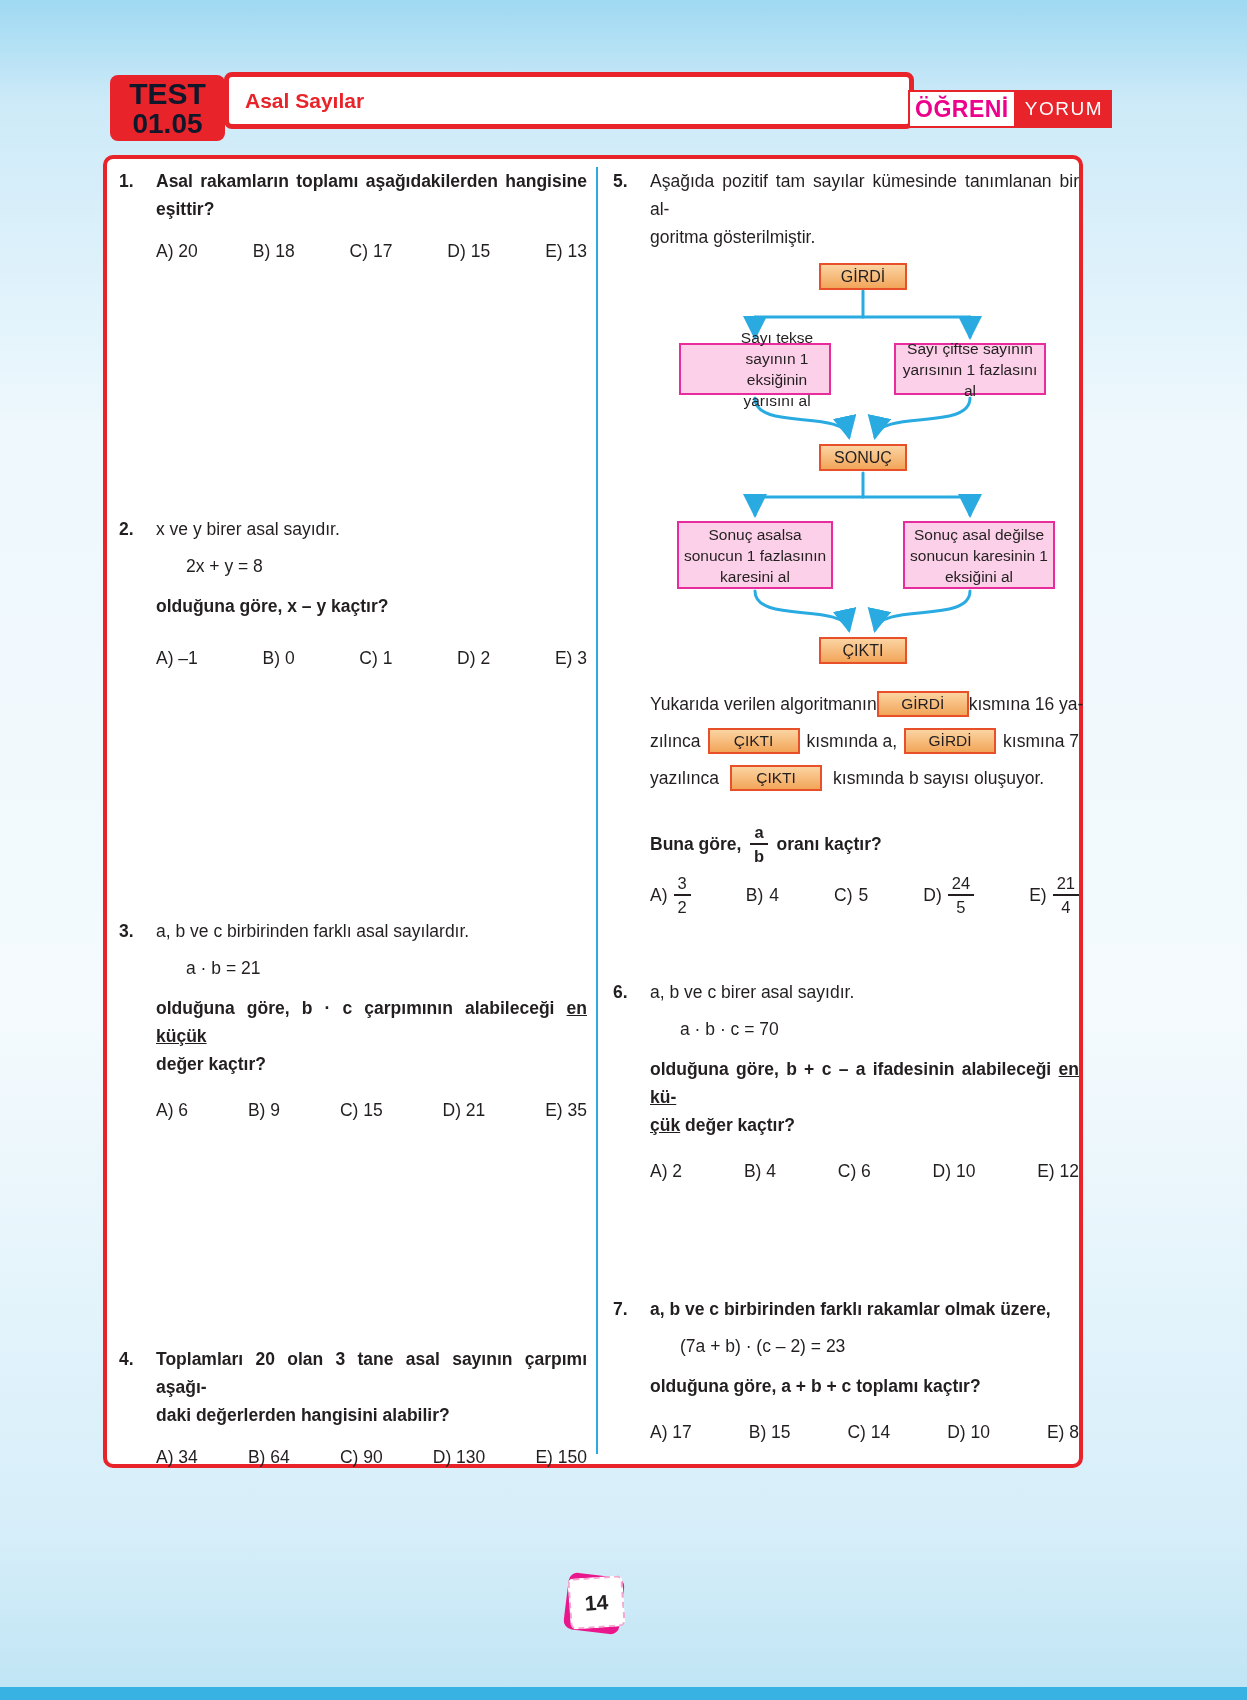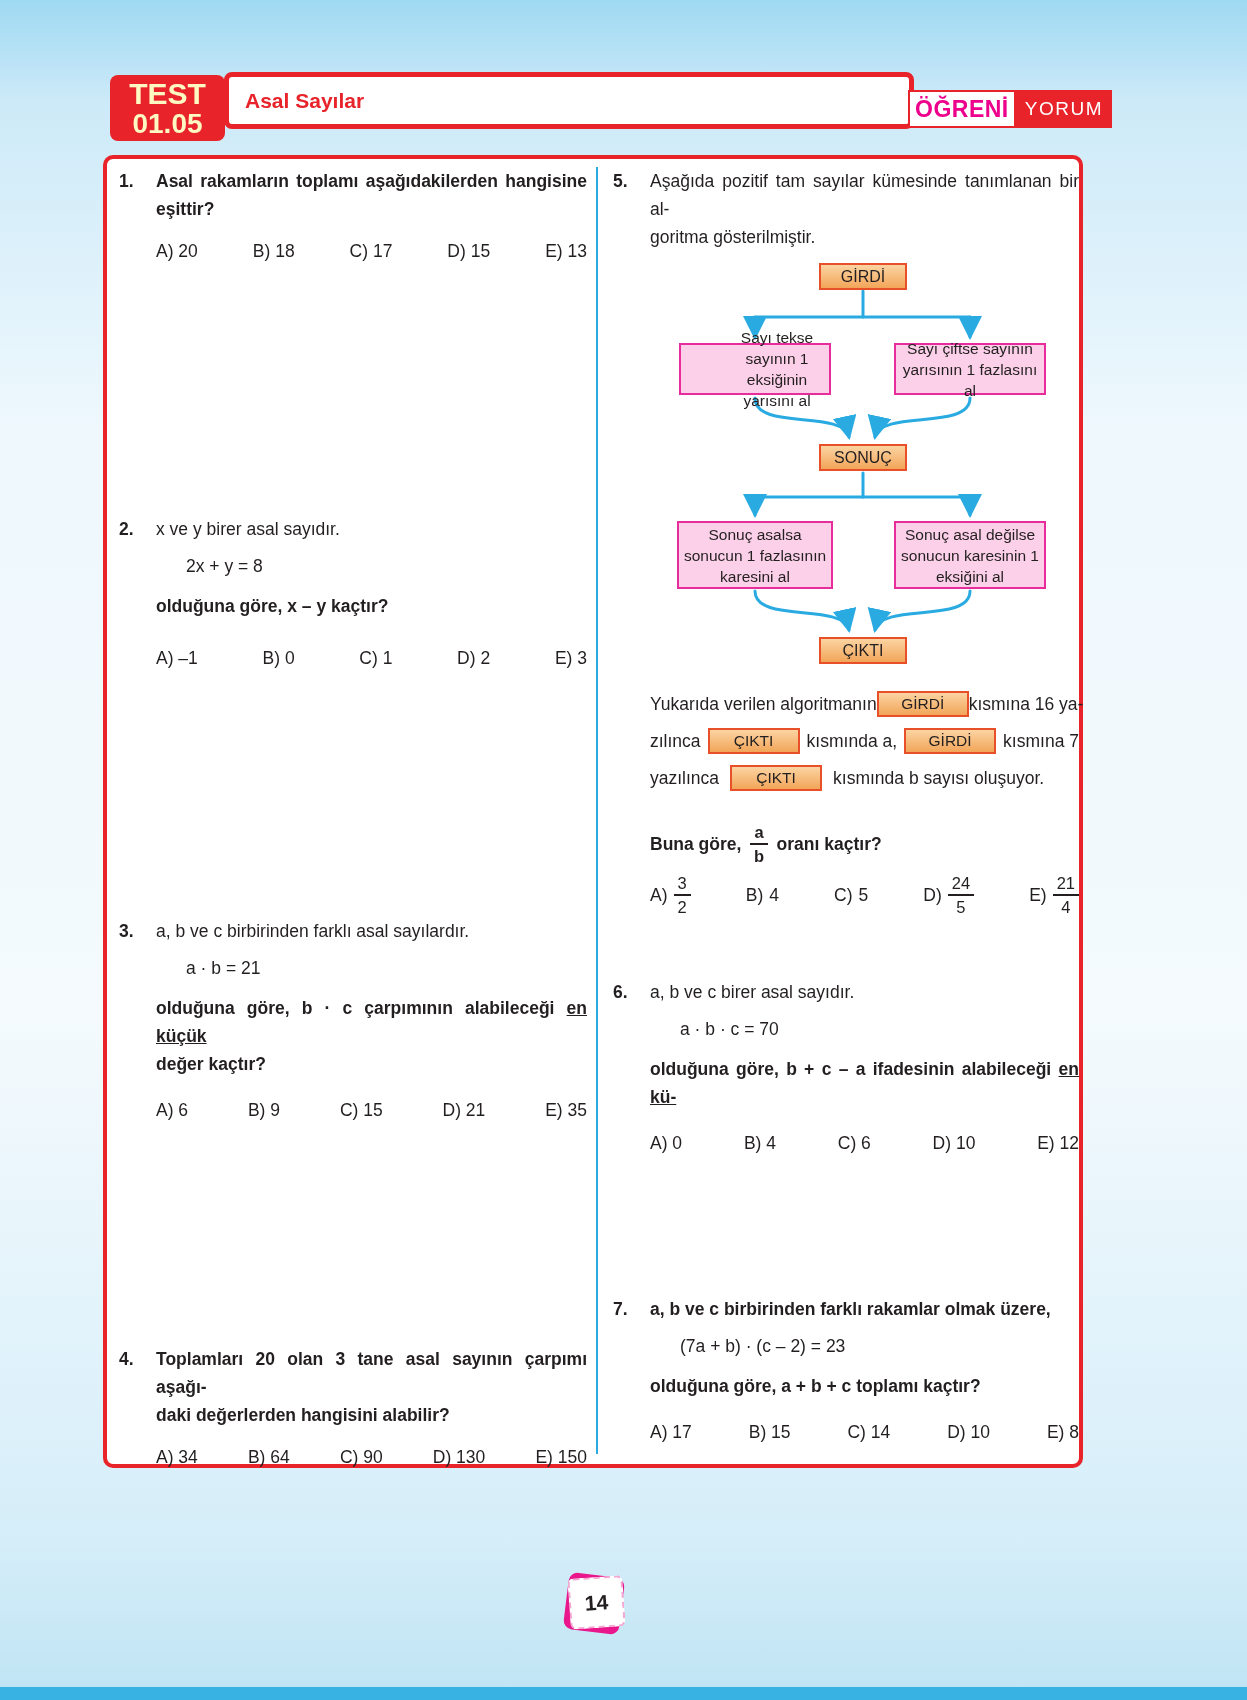--- a/index.html
+++ b/index.html
@@ -4,21 +4,21 @@
 <style>
   html,body{margin:0;padding:0;background:#fff;}
   .page{
     position:relative;width:1247px;height:1700px;overflow:hidden;
     font-family:"Liberation Sans",sans-serif;color:#231f20;
     background:linear-gradient(180deg,#9fd9f2 0%,#cdeaf8 6%,#eef8fd 25%,#f4fafd 60%,#d6eef9 90%,#bfe4f4 100%);
   }
   
   .hdr-test{
     position:absolute;left:110px;top:75px;width:115px;height:66px;
-    background:#e8232a;border-radius:8px;color:#fef9c3;font-weight:bold;
+    background:#e8232a;border-radius:8px;color:#0f172a;font-weight:bold;
     display:flex;flex-direction:column;align-items:center;justify-content:center;line-height:1.05;
   }
   .hdr-test .t1{font-size:30px;}
   .hdr-test .t2{font-size:28px;}
   .hdr-bar{
     position:absolute;left:224px;top:72px;width:690px;height:57px;box-sizing:border-box;
     background:#fff;border:5px solid #e8232a;border-radius:8px;
     display:flex;align-items:center;padding-left:16px;
   }
   .hdr-title{color:#e8232a;font-weight:bold;font-size:21px;}
@@ -194,21 +194,21 @@
               <path d="M357 238 L357 256" marker-end="url(#arr)"></path>
               <path d="M142 332 C142 365 230 343 236 371" marker-end="url(#arr)"></path>
               <path d="M357 332 C357 365 268 343 262 371" marker-end="url(#arr)"></path>
             </g>
           </svg>
           <div class="obox" style="left:206px;top:4px;width:88px;height:27px;">GİRDİ</div>
           <div class="pbox" style="left:66px;top:84px;width:152px;height:52px;padding-left:48px;">Sayı tekse sayının 1 eksiğinin yarısını al</div>
           <div class="pbox" style="left:281px;top:84px;width:152px;height:52px;">Sayı çiftse sayının yarısının 1 fazlasını al</div>
           <div class="obox" style="left:206px;top:185px;width:88px;height:27px;">SONUÇ</div>
           <div class="pbox" style="left:64px;top:262px;width:156px;height:68px;">Sonuç asalsa sonucun 1 fazlasının karesini al</div>
-          <div class="pbox" style="left:281px;top:262px;width:152px;height:68px;">Sonuç asal değilse sonucun karesinin 1 eksiğini al</div>
+          <div class="pbox" style="left:290px;top:262px;width:152px;height:68px;">Sonuç asal değilse sonucun karesinin 1 eksiğini al</div>
           <div class="obox" style="left:206px;top:378px;width:88px;height:27px;">ÇIKTI</div>
         </div>
 
         <div class="para">
           <div class="pline sb">
             <span>Yukarıda verilen algoritmanın</span>
             <span class="tag">GİRDİ</span>
             <span>kısmına 16 ya-</span>
           </div>
           <div class="pline sb">
@@ -267,22 +267,23 @@
         </div>
       </div>
     </div>
 
     <div class="q" style="left:506px;top:819px;width:466px;">
       <div class="qnum">6.</div>
       <div class="qbody">
         <div>a, b ve c birer asal sayıdır.</div>
         <div class="eq">a · b · c = 70</div>
         <div class="b jline"><span>olduğuna göre, b + c – a ifadesinin alabileceği</span> <span class="u">en kü-</span></div>
+        <div class="b"><span class="u">çük</span> <span>değer kaçtır?</span></div>
         <div class="opts mt18">
-          <span>A) 0</span>
+          <span>A) 2</span>
           <span>B) 4</span>
           <span>C) 6</span>
           <span>D) 10</span>
           <span>E) 12</span>
         </div>
       </div>
     </div>
 
     <div class="q" style="left:506px;top:1136px;width:466px;">
       <div class="qnum">7.</div>

